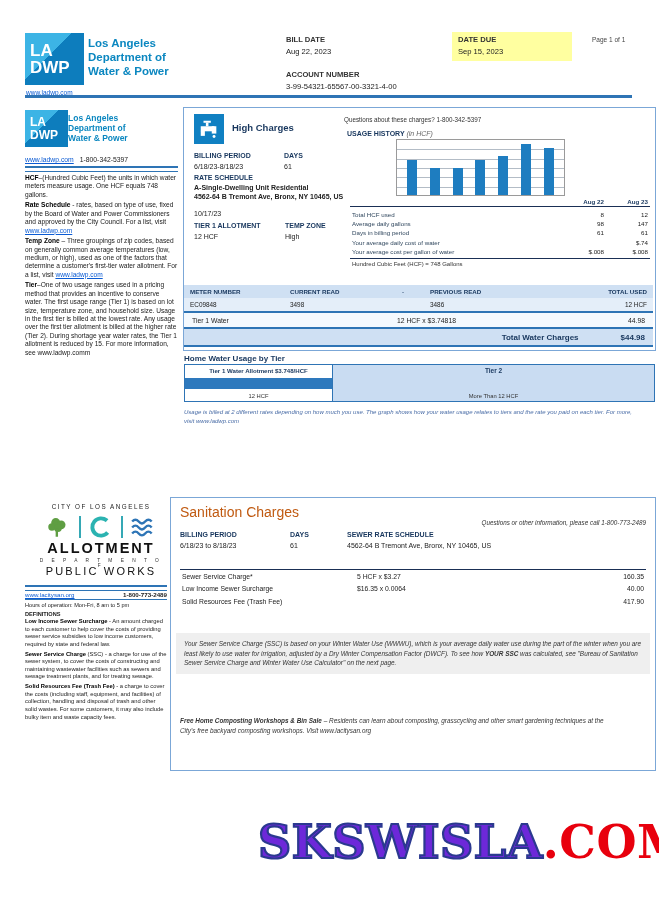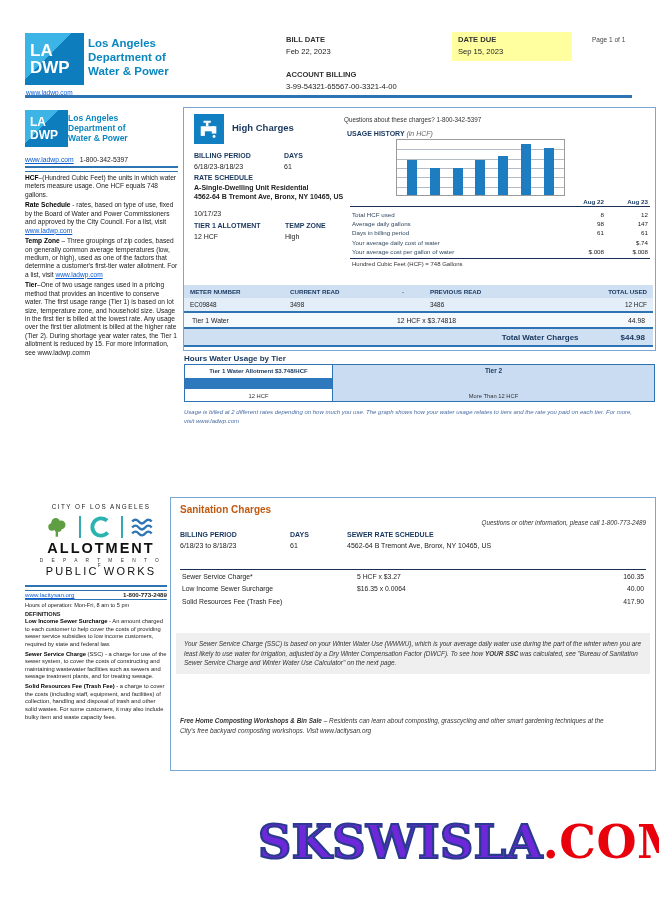--- a/index.html
+++ b/index.html
@@ -105,21 +105,21 @@
   #san-works{left:36px;top:565px;width:130px;text-align:center;font-size:11px;font-weight:normal;letter-spacing:2.2px;color:#111;}
   #san-side-rule{left:25px;top:585px;width:142px;}
   #san-linkrow{left:25px;top:591px;width:142px;font-size:6.2px;display:flex;justify-content:space-between;align-items:baseline;}
   #san-side-rule2{left:25px;top:599px;width:142px;height:1px;background:#2e74b5;}
   #san-hours{left:25px;top:602px;width:145px;font-size:5.6px;color:#222;}
   #san-defs-label{left:25px;top:611px;font-size:5.6px;font-weight:bold;color:#222;}
   #san-defs{left:25px;top:618px;width:143px;font-size:5.8px;line-height:1.32;color:#222;}
 
   
   #san-box{left:170px;top:497px;width:484px;height:272px;border:1px solid #7ba7d7;}
-  #san-title{left:180px;top:504px;font-size:10px;font-weight:bold;color:#c05a11;}
+  #san-title{left:180px;top:504px;font-size:14px;font-weight:normal;color:#c05a11;}
   #san-questions{left:330px;top:519px;width:316px;text-align:right;font-size:6.3px;font-style:italic;color:#333;}
   #san-bp-label{left:180px;top:531px;} #san-days-label{left:290px;top:531px;} #san-rate-label{left:347px;top:531px;}
   #san-bp-value{left:180px;top:542px;} #san-days-value{left:290px;top:542px;} #san-rate-value{left:347px;top:542px;}
   #san-table{left:180px;top:569px;width:466px;border-top:1.5px solid #1a2f55;}
   .san-row{display:grid;grid-template-columns:175px 160px 1fr;padding:2.8px 2px;font-size:6.8px;color:#222;}
   #san-total{border-top:1.5px solid #1a2f55;border-bottom:2px solid #1a2f55;display:flex;
       justify-content:flex-end;gap:34px;padding:3.5px 2px;font-weight:bold;color:#17365d;font-size:7.5px;}
   #ssc-note{left:176px;top:633px;width:458px;background:#efefef;padding:6px 8px;font-size:6.4px;
       font-style:italic;color:#333;line-height:1.5;}
   #compost{left:180px;top:716px;width:440px;font-size:6.4px;font-style:italic;color:#333;line-height:1.5;}
@@ -141,24 +141,24 @@
   </div>
   <div class="abs" id="org-main">
     <div>Los Angeles</div>
     <div>Department of</div>
     <div>Water &amp; Power</div>
   </div>
   <div class="abs link" id="site-main">www.ladwp.com</div>
 
   <div class="abs" id="bill-date">
     <div class="hdr-label">BILL DATE</div>
-    <div class="hdr-value">Feb 22, 2023</div>
+    <div class="hdr-value">Aug 22, 2023</div>
   </div>
   <div class="abs" id="account">
-    <div class="hdr-label">ACCOUNT BILLING</div>
+    <div class="hdr-label">ACCOUNT NUMBER</div>
     <div class="hdr-value">3-99-54321-65567-00-3321-4-00</div>
   </div>
   <div class="abs ybox" id="due-box">
     <div class="hdr-label">DATE DUE</div>
     <div class="hdr-value">Sep 15, 2023</div>
   </div>
   <div class="abs" id="page-info">Page 1 of 1</div>
   <div class="abs" id="header-rule"></div>
 
   <div class="abs ladwp-logo" id="w-side-logo">
@@ -288,21 +288,21 @@
       <span>Tier 1 Water</span>
       <span>12 HCF x $3.74818</span>
       <span class="right">44.98</span>
     </div>
     <div id="water-total">
       <span>Total Water Charges</span>
       <span>$44.98</span>
     </div>
   </div>
 
-  <div class="abs bold navy" id="tier-heading">Hours Water Usage by Tier</div>
+  <div class="abs bold navy" id="tier-heading">Home Water Usage by Tier</div>
   <div class="abs" id="tier-box">
     <div id="tier1-cell">
       <div id="tier1-title">Tier 1 Water Allotment $3.748/HCF</div>
       <div id="tier1-bar"></div>
       <div id="tier1-used">12 HCF</div>
     </div>
     <div id="tier2-cell">
       <div id="tier2-title">Tier 2</div>
       <div id="tier2-sub">More Than 12 HCF</div>
     </div>

